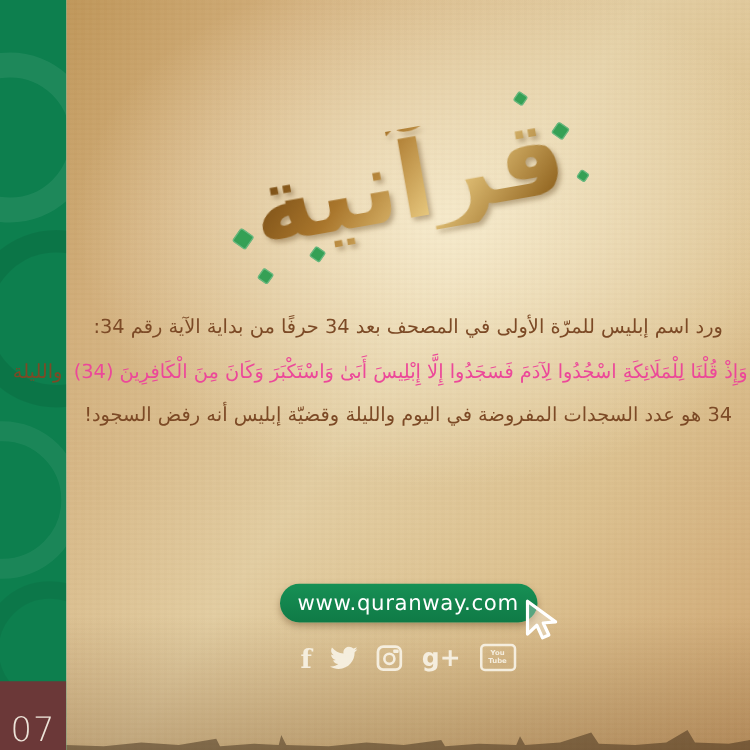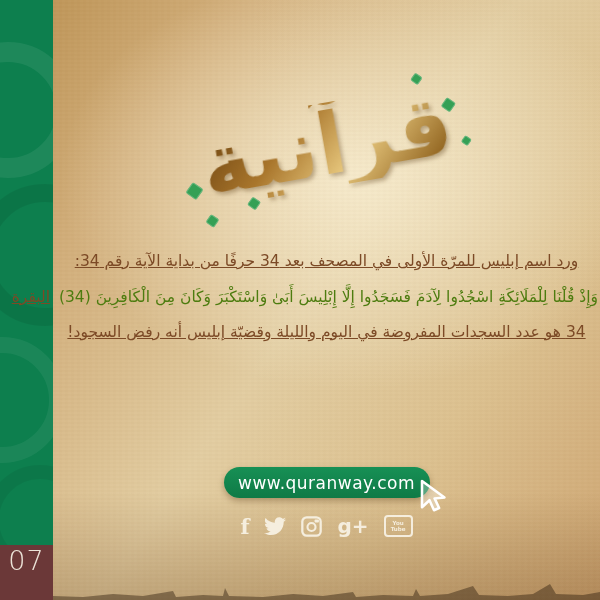--- a/index.html
+++ b/index.html
@@ -26,21 +26,21 @@
   .skyline{position:absolute;left:0;bottom:0;width:547px;height:18px;opacity:.6;}
 
   
   .sidebar{
     position:absolute;left:0;top:0;width:53px;height:600px;
     background:#0d7f4e;overflow:hidden;
   }
   .sidebar svg{position:absolute;left:0;top:0;}
   .page-number{
     position:absolute;left:0;top:545px;width:53px;height:55px;
-    background:#6b3838;display:flex;align-items:flex-start;justify-content:center;
+    background:#6b3838;display:flex;align-items:flex-end;justify-content:center;
     color:#ece3d8;font-size:27px;font-weight:300;letter-spacing:1px;
   }
 
   
   .logo-wrap{
     position:absolute;left:53px;top:55px;width:547px;height:180px;
     display:flex;align-items:center;justify-content:center;pointer-events:none;
   }
   .logo-inner{position:relative;transform:rotate(-10deg);}
   .logo-calligraphy{
@@ -60,22 +60,22 @@
   
   .text-block{
     position:absolute;left:53px;top:244px;width:547px;
     direction:rtl;text-align:center;
   }
   .text-line{
     height:35.5px;line-height:35.5px;font-size:15.5px;
     white-space:nowrap;direction:rtl;unicode-bidi:embed;
   }
   .seg{margin:0 2px;}
-  .seg-brown{color:#7c4a26;text-decoration:underline;}
-  .seg-verse{color:#4d7c0f;margin-top:20px;}
+  .seg-brown{color:#7c4a26;}
+  .seg-verse{color:#ec4899;margin-top:20px;}
 
   
   .button-row{position:absolute;left:53px;top:467px;width:547px;display:flex;justify-content:center;}
   .site-button{
     position:relative;width:206px;height:31px;border-radius:16px;
     background:linear-gradient(180deg,#179055,#0f7a46);
     box-shadow:0 3px 6px rgba(80,50,15,0.35);
     display:flex;align-items:center;justify-content:center;
     color:#ffffff;font-size:17px;letter-spacing:.5px;cursor:pointer;
   }
@@ -134,21 +134,21 @@
       <div class="accent a6"></div>
     </div>
   </div>
 
   <div class="text-block">
     <div class="text-line">
       <span class="seg seg-brown">ورد اسم إبليس للمرّة الأولى في المصحف بعد 34 حرفًا من بداية الآية رقم 34:</span>
     </div>
     <div class="text-line">
       <span class="seg seg-verse">وَإِذْ قُلْنَا لِلْمَلَائِكَةِ اسْجُدُوا لِآدَمَ فَسَجَدُوا إِلَّا إِبْلِيسَ أَبَىٰ وَاسْتَكْبَرَ وَكَانَ مِنَ الْكَافِرِينَ (34)</span>
-      <span class="seg seg-brown">البقرة</span>
+      <span class="seg seg-brown">والليلة</span>
     </div>
     <div class="text-line">
       <span class="seg seg-brown">34 هو عدد السجدات المفروضة في اليوم والليلة وقضيّة إبليس أنه رفض السجود!</span>
     </div>
   </div>
 
   <div class="button-row">
     <div class="site-button">
       <span>www.quranway.com</span>
       <svg class="cursor-icon" viewBox="0 0 24 24">

